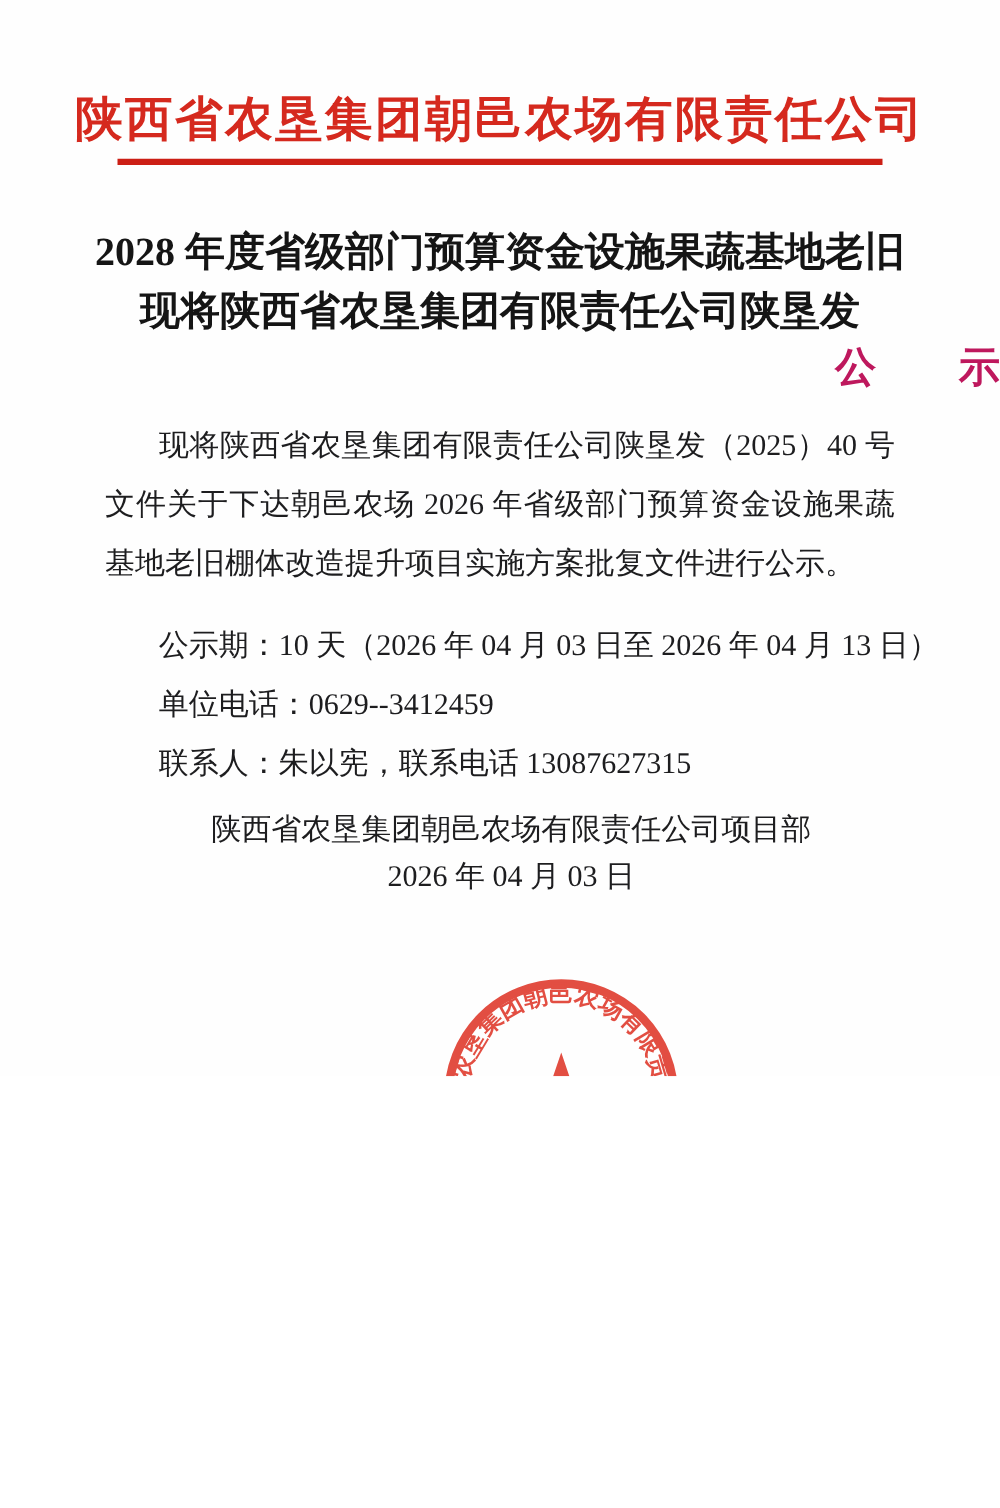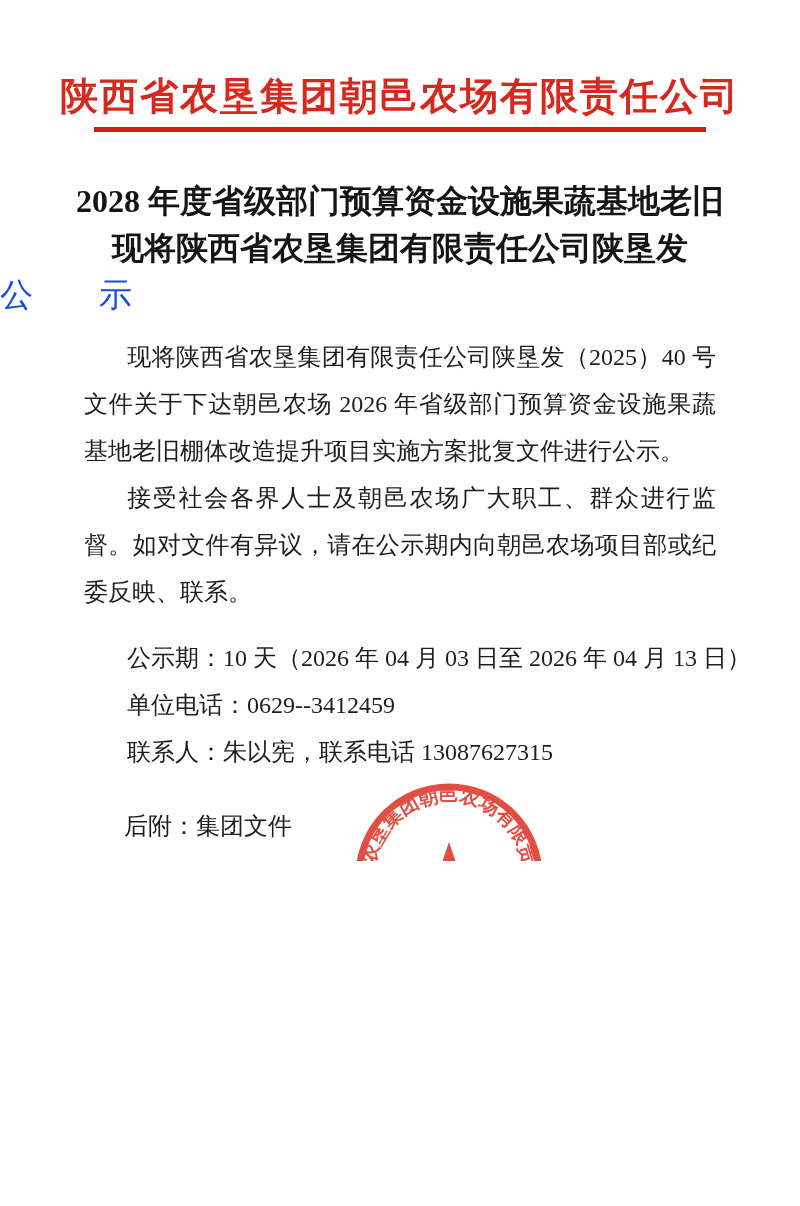--- a/index.html
+++ b/index.html
@@ -35,25 +35,25 @@
   
   .doc-title {
     margin-top: 46px;
     text-align: center;
     font-size: 32px;
     font-weight: bold;
     line-height: 47px;
     color: #151515;
   }
   .doc-subject {
-    text-align: left;
+    text-align: right;
     font-size: 33px;
-    font-weight: normal;
+    font-weight: bold;
     line-height: 47px;
-    color: #1d4ed8;
+    color: #be185d;
   }
 
   
   .body-text {
     width: 632px;
     margin: 15px auto 0 auto;
     font-size: 24px;
     line-height: 47px;
     text-align: justify;
   }
@@ -113,30 +113,28 @@
   <div class="red-rule"></div>
 
   <div class="doc-title">
     <div>2028 年度省级部门预算资金设施果蔬基地老旧</div>
     <div>现将陕西省农垦集团有限责任公司陕垦发</div>
   </div>
   <div class="doc-subject">公　　示</div>
 
   <div class="body-text">
     <p>现将陕西省农垦集团有限责任公司陕垦发（2025）40 号文件关于下达朝邑农场 2026 年省级部门预算资金设施果蔬基地老旧棚体改造提升项目实施方案批复文件进行公示。</p>
-    <p>接受社会各界人士及朝邑农场广大职工、群众进行监督。如对文件有异议，请在公示期内向朝邑农场项目部或纪委反映、联系。</p>
   </div>
 
   <div class="details">
     <div>公示期：10 天（2026 年 04 月 03 日至 2026 年 04 月 13 日）</div>
     <div>单位电话：0629--3412459</div>
     <div>联系人：朱以宪，联系电话 13087627315</div>
   </div>
 
-  <div class="attachment">后附：集团文件</div>
 
   <div class="signature">
     <div>陕西省农垦集团朝邑农场有限责任公司项目部</div>
     <div>2026 年 04 月 03 日</div>
   </div>
 
   <div class="stamp">
     <svg viewBox="0 0 200 200" xmlns="http://www.w3.org/2000/svg">
       <defs>
         <path id="ring-path" d="M 28 130 A 78 78 0 1 1 172 130" fill="none"></path>

